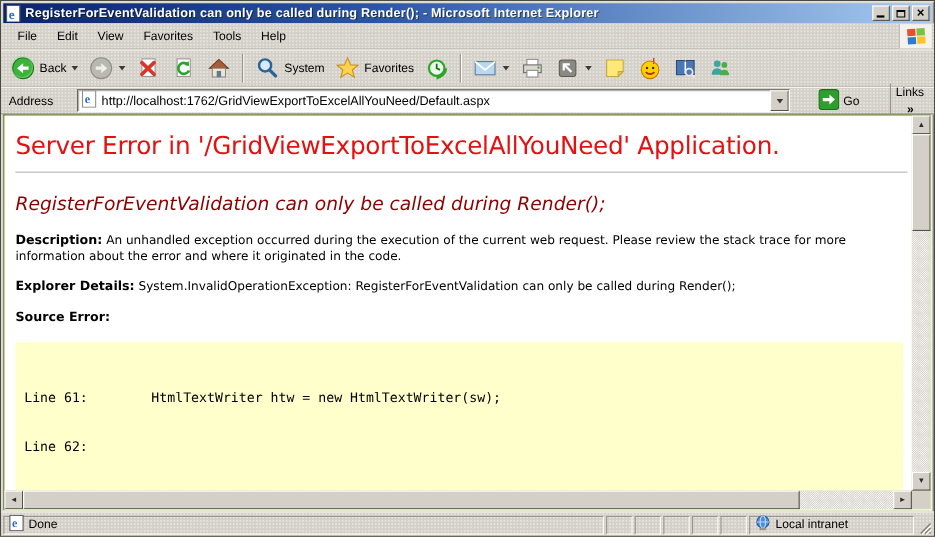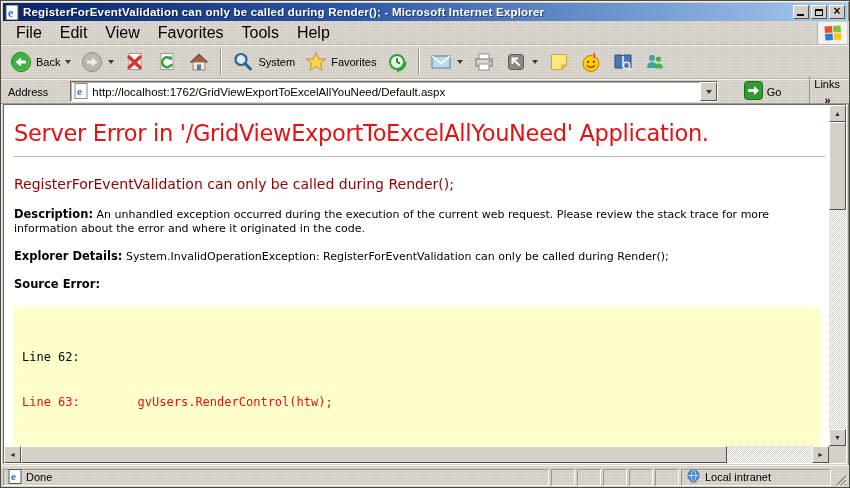--- a/index.html
+++ b/index.html
@@ -41,21 +41,21 @@
   }
   .glyph-min{position:absolute;left:3px;bottom:2px;width:7px;height:2px;background:#000;}
   .glyph-max{width:8px;height:7px;border:1px solid #000;border-top-width:2px;}
   .glyph-close{font-weight:bold;font-size:12px;margin-top:-2px;}
 
   
   .menu-bar{
     height:24px;display:flex;align-items:center;padding:1px 2px 1px 6px;
     border-bottom:1px solid #b9b5ac;flex:0 0 auto;
   }
-  .menu-item{font-size:16px;padding:3px 9px;color:#000;}
+  .menu-item{font-size:11px;padding:3px 9px;color:#000;}
   .flex-sp{flex:1;}
   .brand-block{
     width:30px;height:22px;display:flex;align-items:center;justify-content:center;
     border-left:1px solid #b9b5ac;background:#f4f2ec;
   }
 
   
   .toolbar{
     height:34px;display:flex;align-items:center;padding:0 4px;
     border-top:1px solid #f6f3ec;border-bottom:1px solid #b9b5ac;flex:0 0 auto;
@@ -95,21 +95,21 @@
   
   .content-area{
     flex:1;margin:0 2px;border:1px solid;border-color:#6e6a63 #fff #fff #6e6a63;
     background:#bef264;display:grid;grid-template-columns:1fr 17px;grid-template-rows:1fr 17px;
     overflow:hidden;
   }
   .page{grid-column:1;grid-row:1;overflow:hidden;background:#fff;
     font-family:"DejaVu Sans",sans-serif;padding:0 4px 0 10px;}
   .page h1{color:#e31111;font-size:22.5px;font-weight:400;margin:15px 0 10px;letter-spacing:-.3px;}
   .page hr{border:0;border-top:1px solid #b5b5b5;margin:0 0 2px;}
-  .page h2{color:#8b0000;font-size:14px;font-weight:400;margin:19px 0 15px;}
+  .page h2{color:#8b0000;font-size:17px;font-style:italic;font-weight:400;margin:19px 0 15px;}
   .page p{font-size:11px;line-height:14px;margin:13px 0;color:#000;}
   .lbl{font-weight:700;font-size:11.5px;}
   .codebox{
     background:#ffffcc;margin:15px 4px 10px 0;padding:13px 8px;
     font-family:"DejaVu Sans Mono","Liberation Mono",monospace;
     font-size:12px;line-height:15px;white-space:pre;color:#000;
   }
   .code-line.hl{color:#e31111;}
 
   
@@ -375,20 +375,21 @@
         <span>An unhandled exception occurred during the execution of the current web request. Please review the stack trace for more information about the error and where it originated in the code.</span>
       </p>
       <p>
         <span class="lbl">Explorer Details:</span>
         <span>System.InvalidOperationException: RegisterForEventValidation can only be called during Render();</span>
       </p>
       <p>
         <span class="lbl">Source Error:</span>
       </p>
       <div class="codebox">
+        <div class="code-line">Line 61:        HtmlTextWriter htw = new HtmlTextWriter(sw);</div>
         <div class="code-line">Line 62:</div>
         <div class="code-line hl">Line 63:        gvUsers.RenderControl(htw);</div>
         
         
       </div>
 
     </div>
 
     <div class="v-scroll dither">
       <button class="sb-btn">▲</button>

